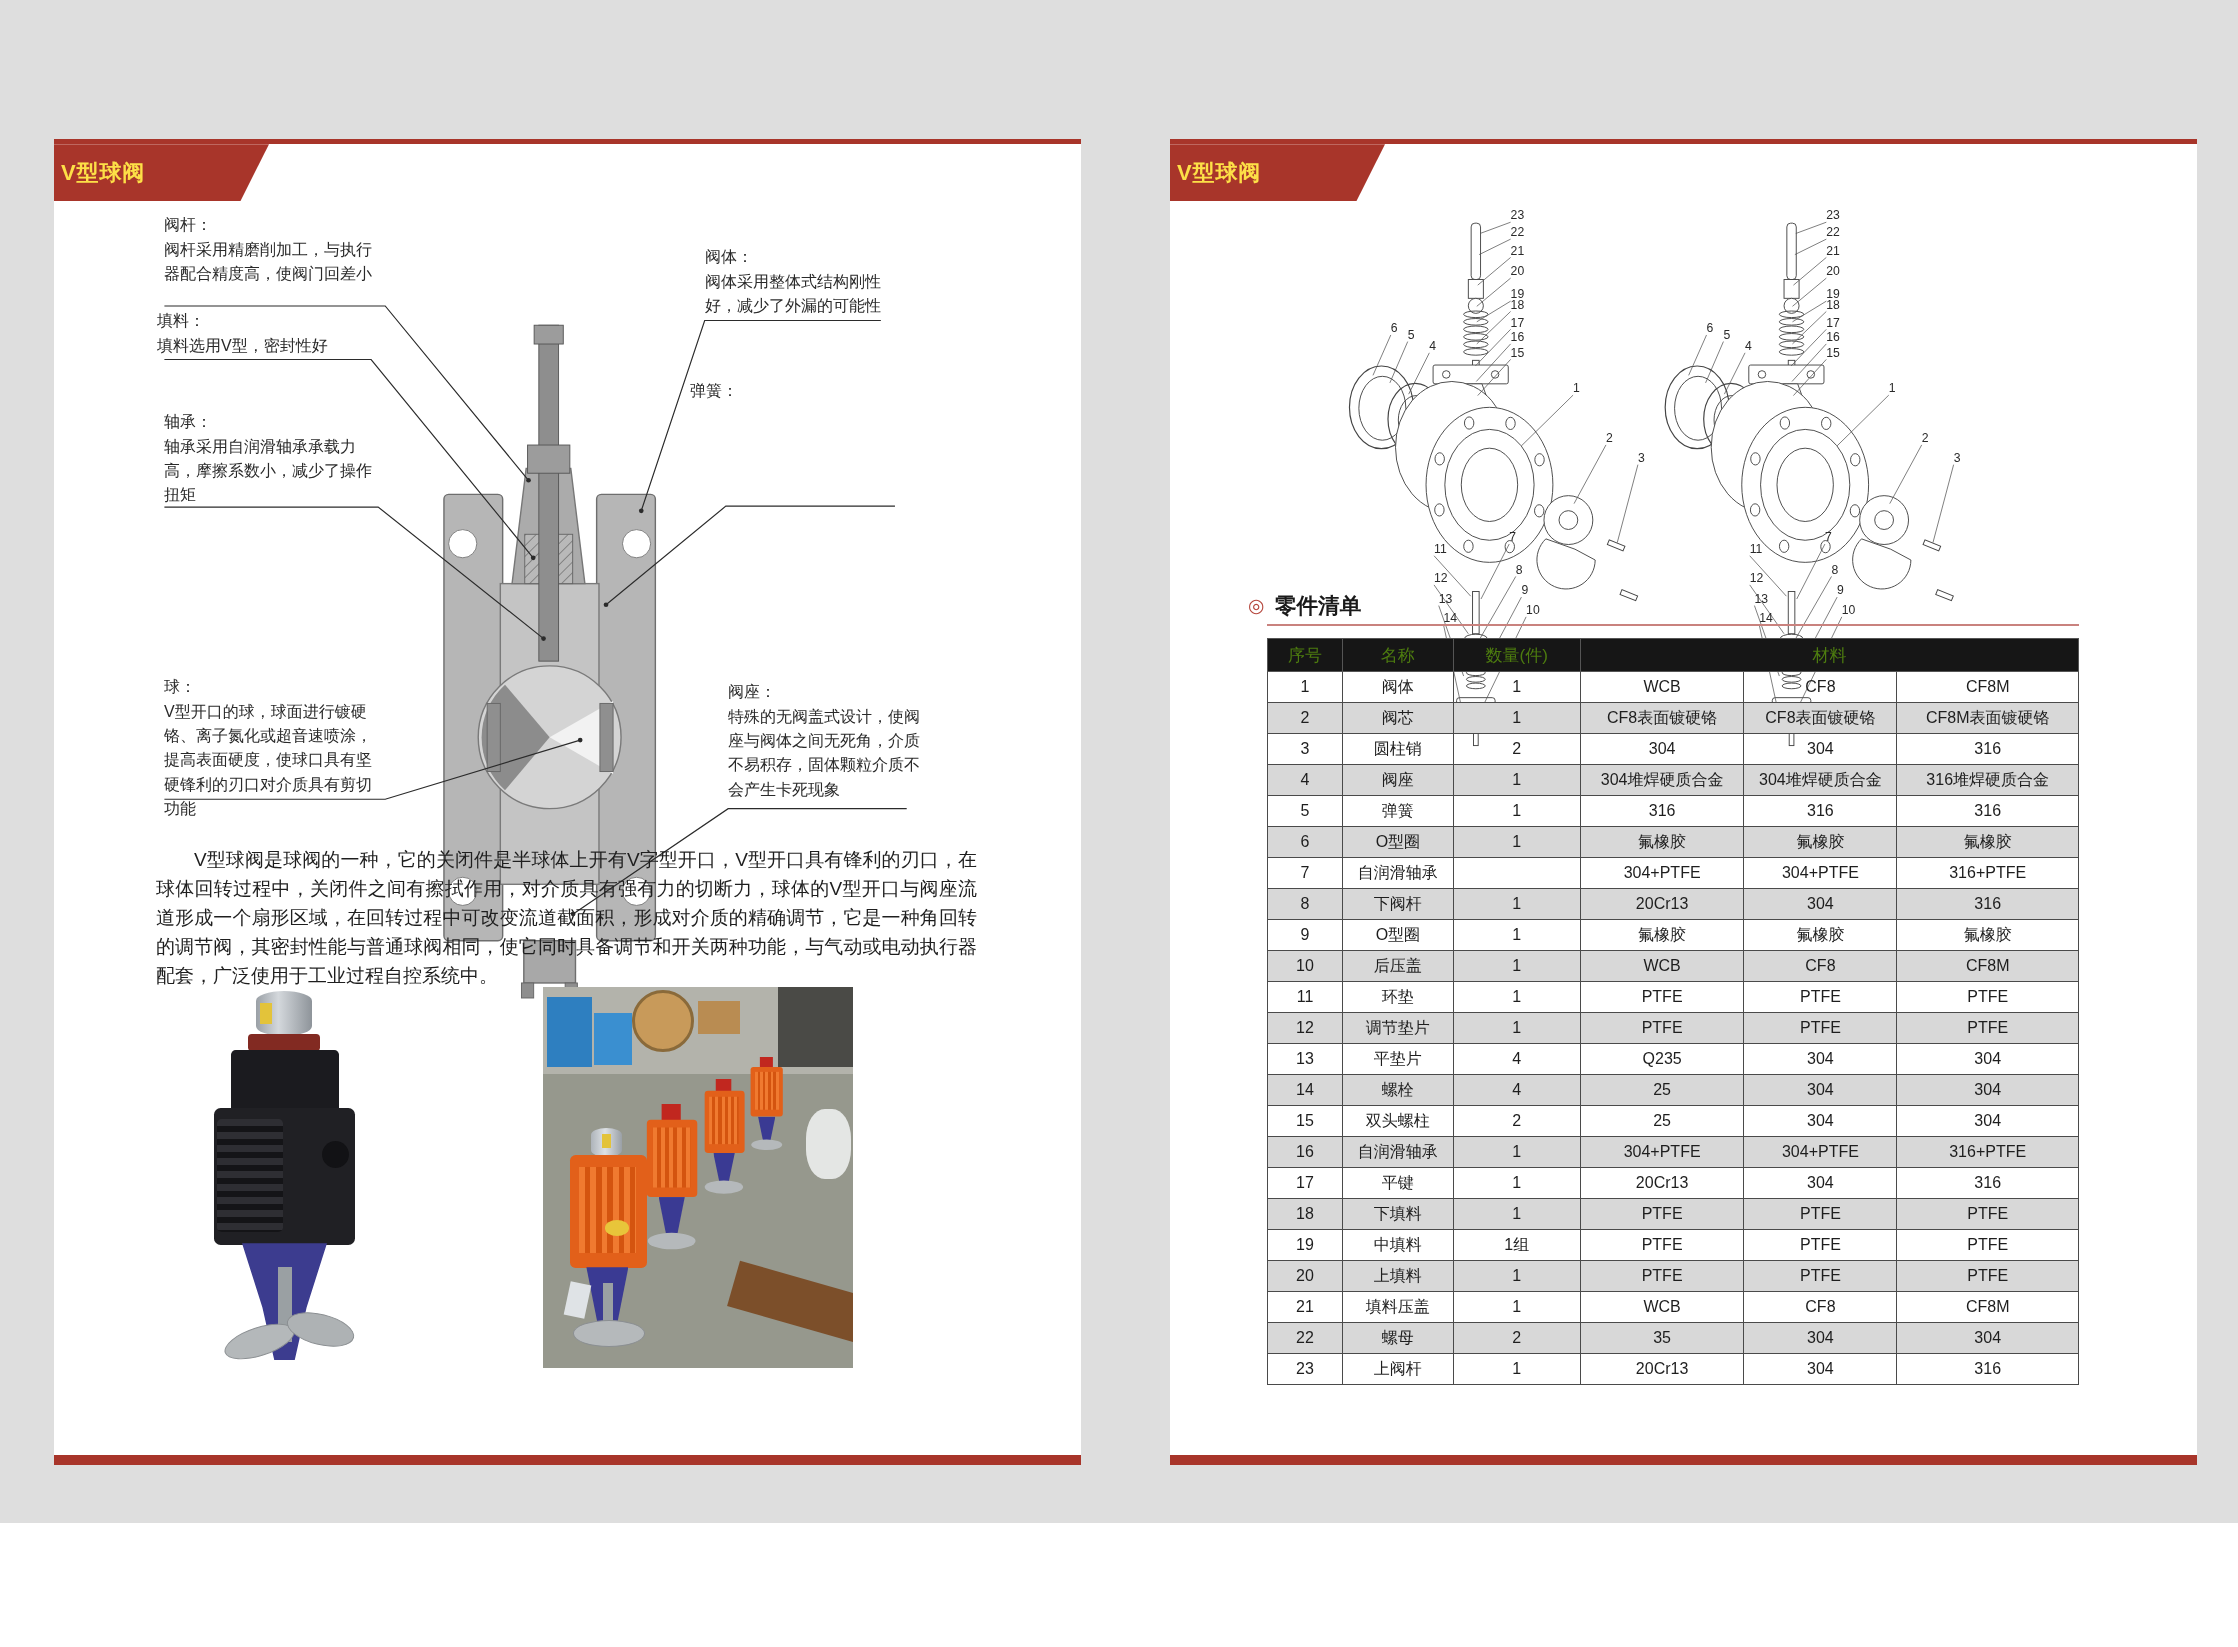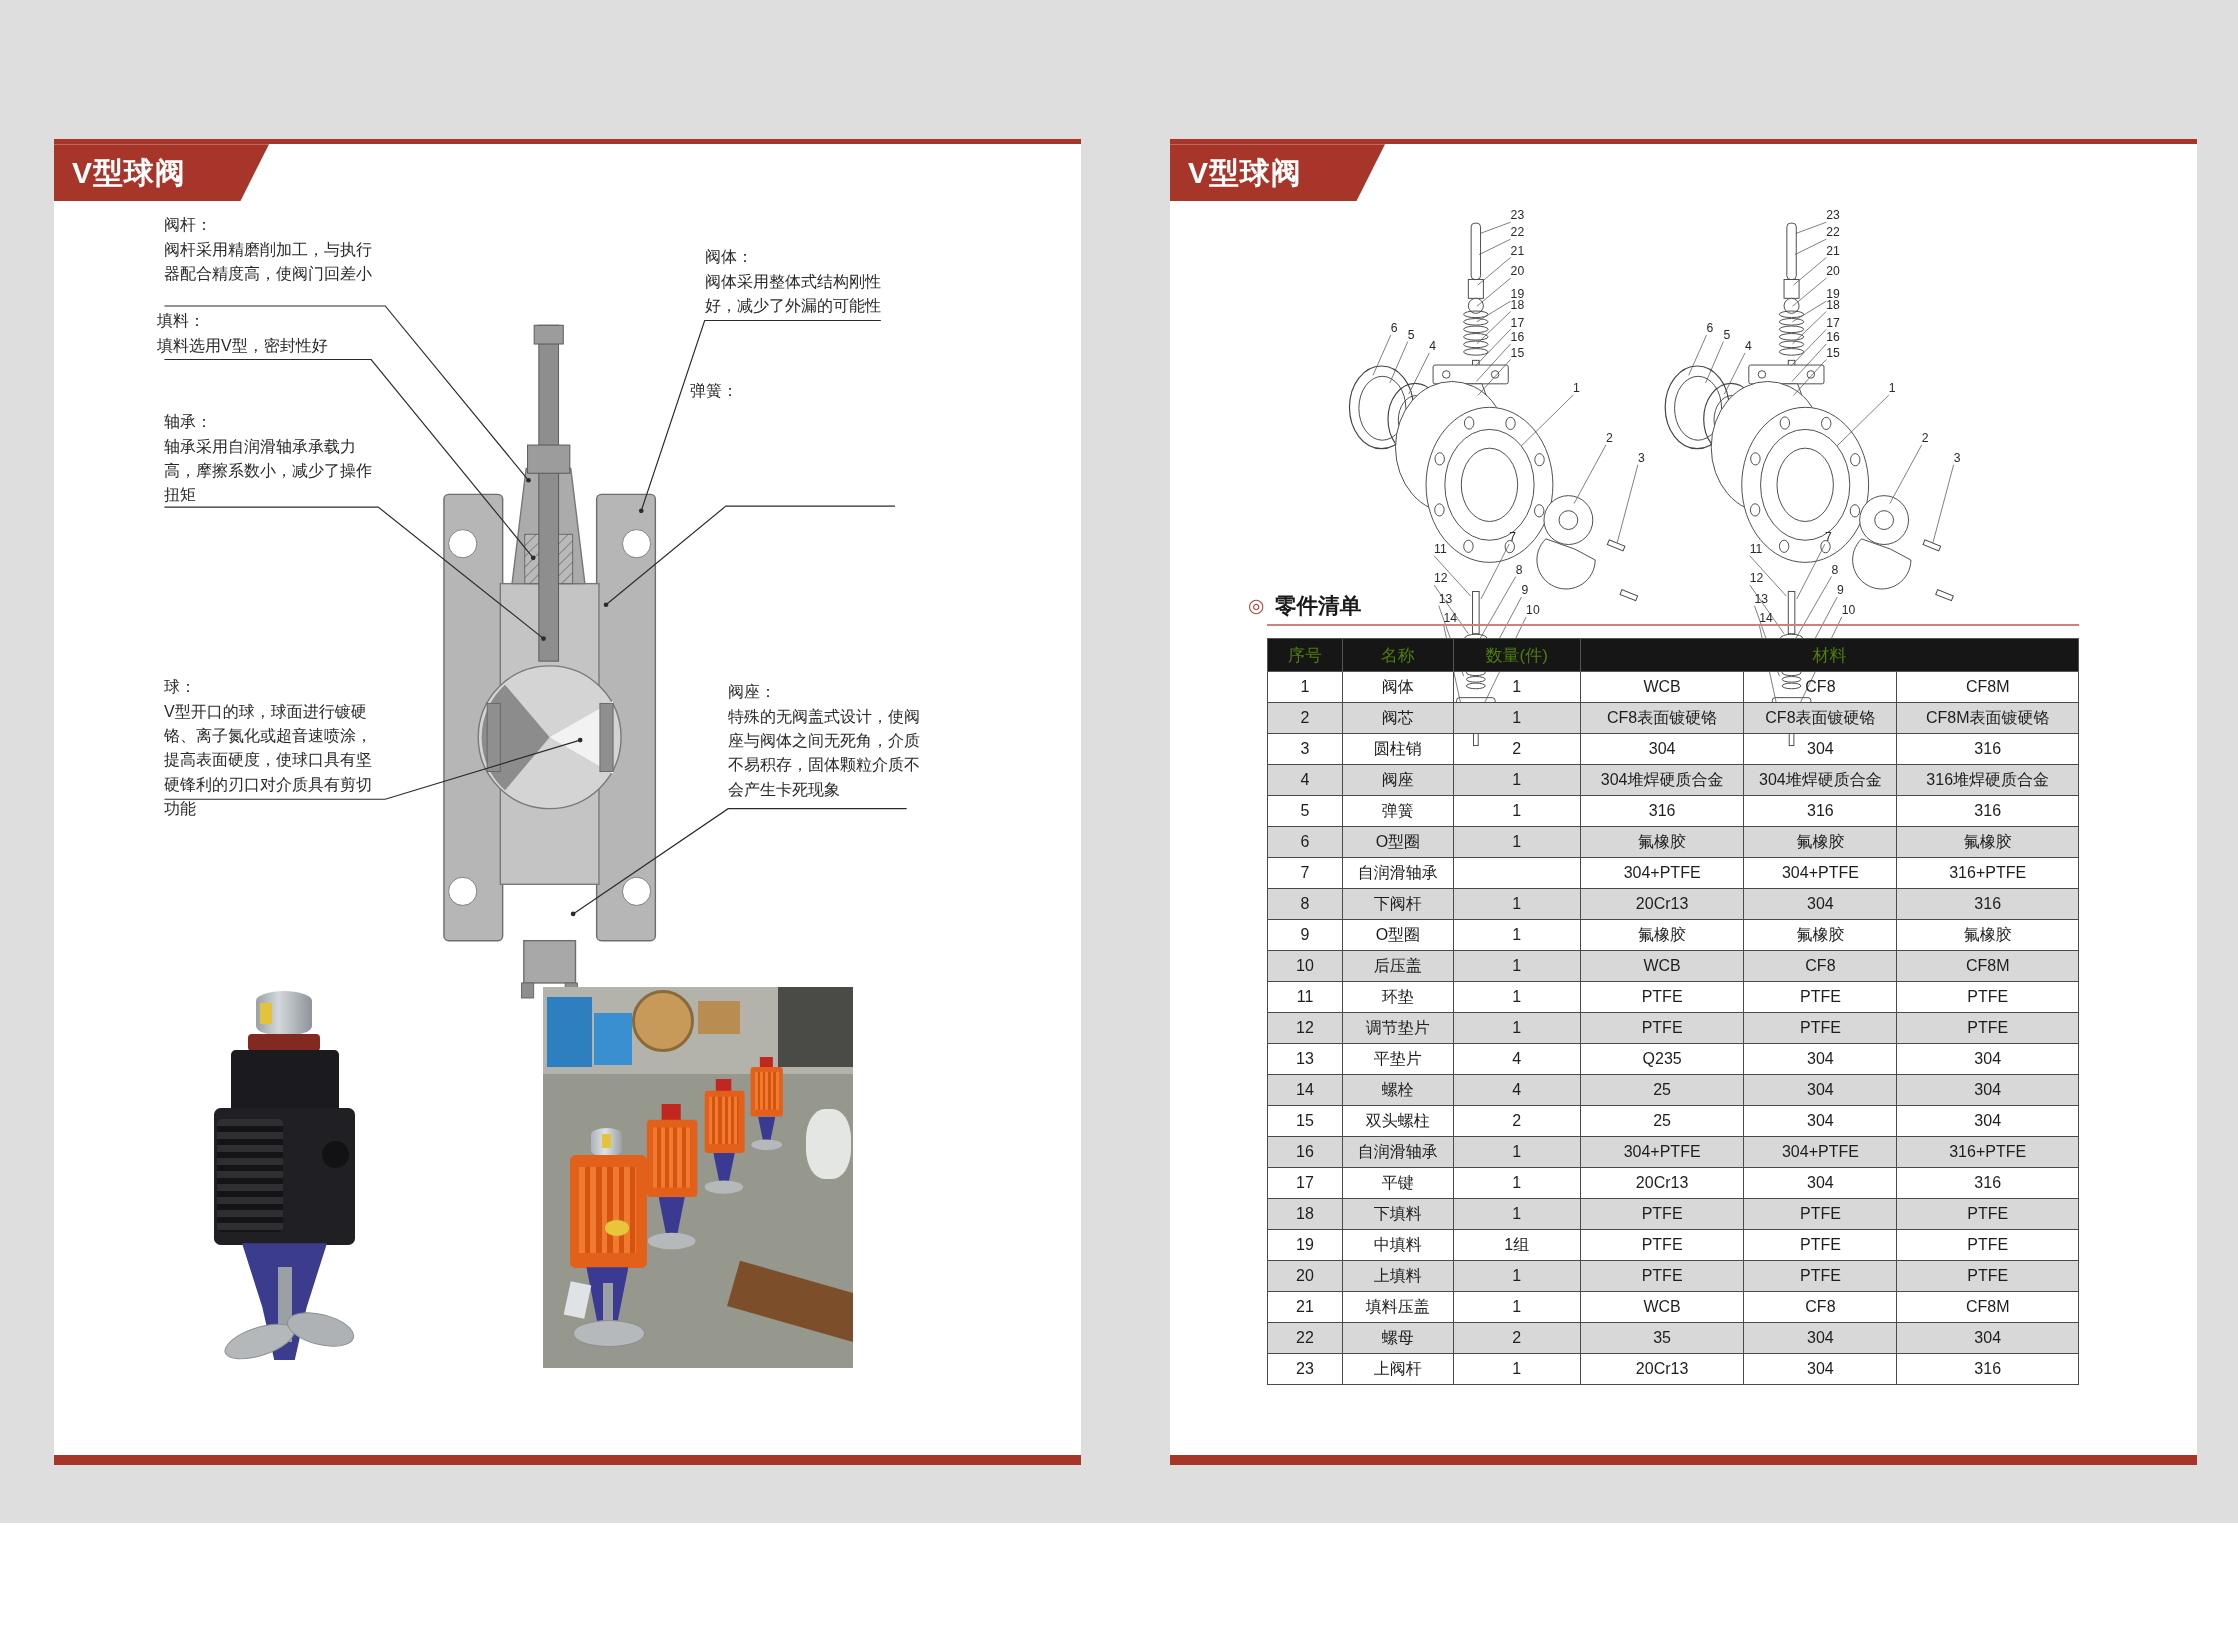--- a/index.html
+++ b/index.html
@@ -7,22 +7,22 @@
           font-family:"Liberation Sans","DejaVu Sans",sans-serif;color:#222;}
   .bottom-white{position:absolute;left:0;top:1523px;width:2239px;height:125px;background:#ffffff;}
   .page{position:absolute;top:139px;width:1027px;height:1326px;}
   .page-left{left:54px;}
   .page-right{left:1170px;}
   .topbar{position:absolute;left:0;top:0;width:100%;height:5.2px;background:#a8352a;}
   .pagebody{position:absolute;left:0;top:5.2px;width:100%;height:1311px;background:#ffffff;}
   .bottombar{position:absolute;left:0;top:1316px;width:100%;height:10.3px;background:#a8352a;}
   .banner{position:absolute;left:0;top:5.2px;width:215px;height:57px;background:#a8352a;
           clip-path:polygon(0 0,100% 0,86.7% 100%,0 100%);}
-  .banner span{display:block;padding-left:18px;line-height:57px;font-size:30px;font-weight:600;
-          color:#ffffff;letter-spacing:0.9px;}
+  .banner span{display:block;padding-left:7px;line-height:57px;font-size:22px;font-weight:600;
+          color:#fde047;letter-spacing:0.9px;}
   .inner{position:absolute;left:0;top:5.2px;width:1027px;height:1311px;}
   .callout{position:absolute;font-size:16px;line-height:24.4px;color:#2a2a2a;}
   .callout .ct{white-space:nowrap;}
   .para{position:absolute;left:102px;top:682px;width:821px;font-size:19px;line-height:29px;
         text-align:justify;text-indent:2em;color:#1e1e1e;}
   svg{position:absolute;left:0;top:0;}
   
   .sec-head{position:absolute;left:78px;top:447px;font-size:21.6px;font-weight:600;color:#1a1a1a;}
   .sec-head .bullet{color:#b5463c;font-size:19px;margin-right:10.3px;vertical-align:0.9px;}
   .red-rule{position:absolute;left:97px;top:480px;width:812px;height:2.3px;background:#c9827e;}
@@ -124,20 +124,21 @@
         <div>阀体采用整体式结构刚性好，减少了外漏的可能性</div>
       </div>
       <div class="callout" style="left:636px;top:211px;width:169px;margin-top:24px;">
         <div class="ct">弹簧：</div>
       </div>
       <div class="callout" style="left:674px;top:536px;width:194px;">
         <div class="ct">阀座：</div>
         <div>特殊的无阀盖式设计，使阀座与阀体之间无死角，介质不易积存，固体颗粒介质不会产生卡死现象</div>
       </div>
 
+      <p class="para">V型球阀是球阀的一种，它的关闭件是半球体上开有V字型开口，V型开口具有锋利的刃口，在球体回转过程中，关闭件之间有擦拭作用，对介质具有强有力的切断力，球体的V型开口与阀座流道形成一个扇形区域，在回转过程中可改变流道截面积，形成对介质的精确调节，它是一种角回转的调节阀，其密封性能与普通球阀相同，使它同时具备调节和开关两种功能，与气动或电动执行器配套，广泛使用于工业过程自控系统中。</p>
 
       <div class="photo" style="left:132px;top:841px;width:197px;height:383px;background:#ffffff;">
         <div class="ph" style="left:70px;top:5.6px;width:56px;height:45px;background:linear-gradient(90deg,#9aa0a6,#d4d8dc 40%,#8e949a);border-radius:50%/22%;"></div>
         <div class="ph" style="left:74px;top:18px;width:12.2px;height:20.7px;background:#e3c33a;"></div>
         <div class="ph" style="left:62px;top:49px;width:72px;height:17px;background:#822a22;border-radius:3.8px;"></div>
         <div class="ph" style="left:45px;top:65px;width:108px;height:62px;background:#1b1b1f;border-radius:4.7px;"></div>
         <div class="ph" style="left:28px;top:123px;width:141px;height:137px;background:#202024;border-radius:6.6px;"></div>
         <div class="ph" style="left:31px;top:134px;width:66px;height:113px;background:repeating-linear-gradient(180deg,#2e2e33 0 6.6px,#141417 6.6px 13px);border-radius:4.7px;"></div>
         <div class="ph" style="left:136px;top:156px;width:27px;height:27px;background:#121215;border-radius:50%;"></div>
         <div class="ph" style="left:56px;top:258px;width:85px;height:117px;background:#3c3c8f;clip-path:polygon(0 0,100% 0,76% 55%,62% 100%,38% 100%,24% 55%);"></div>

